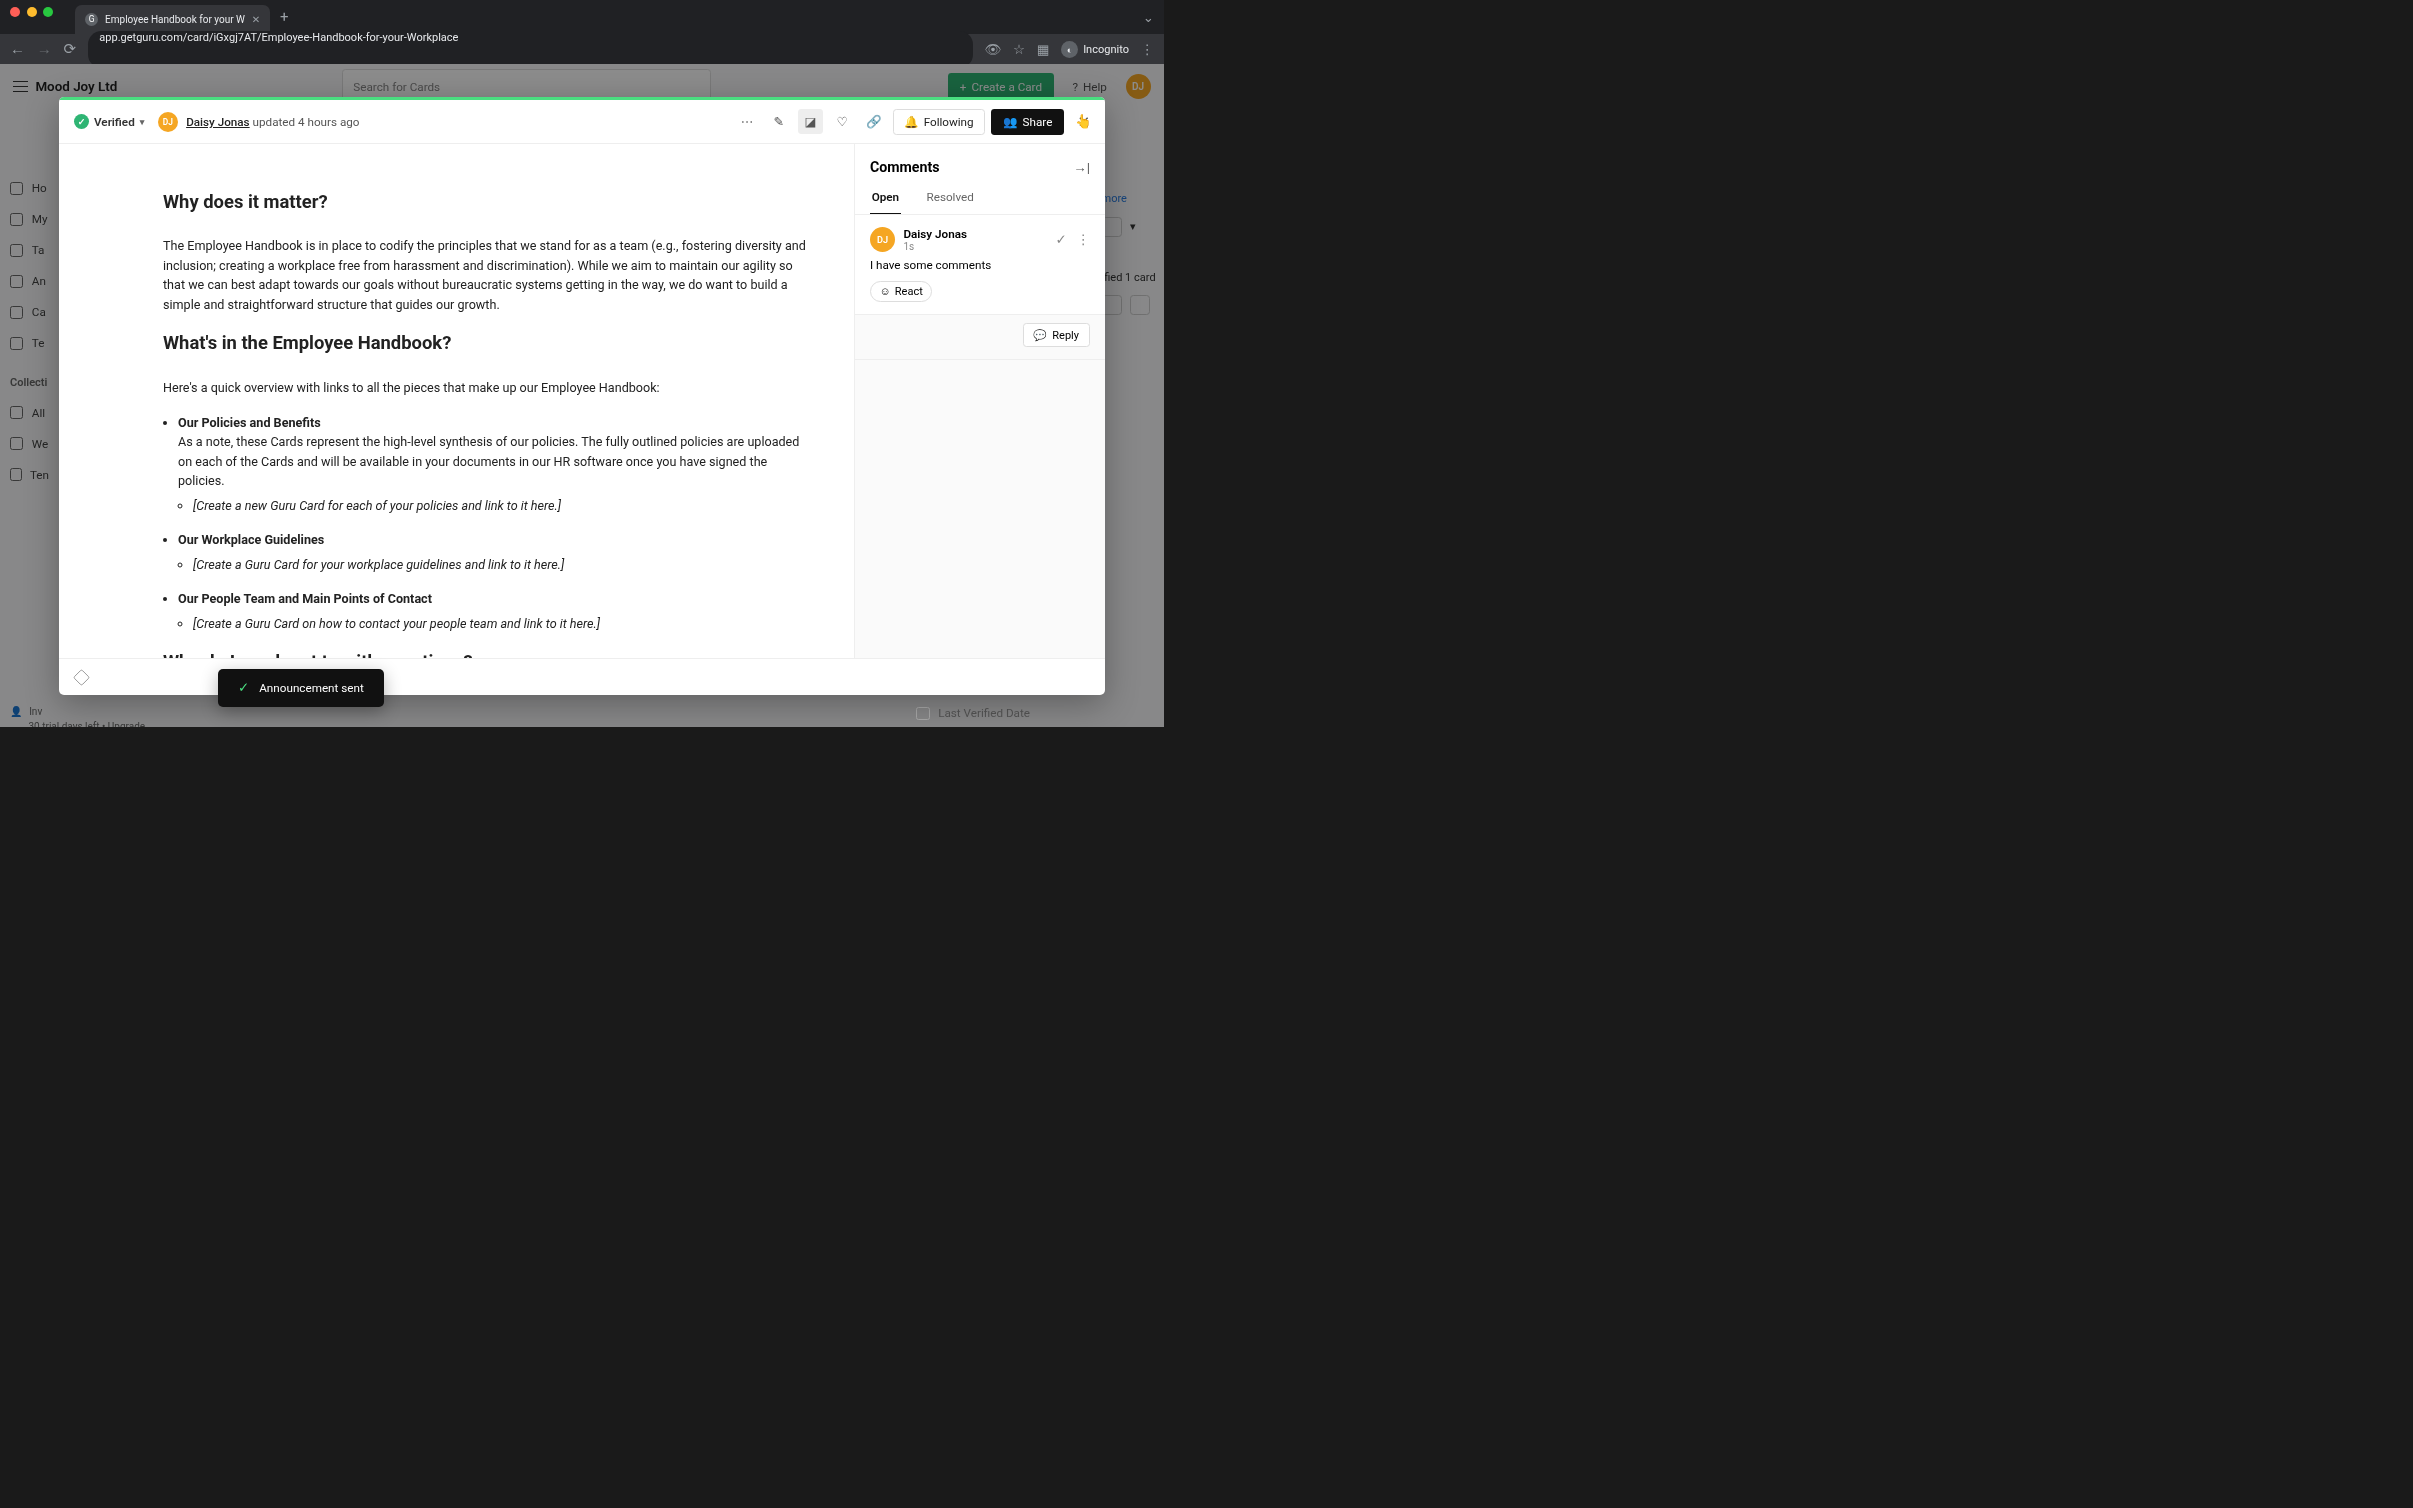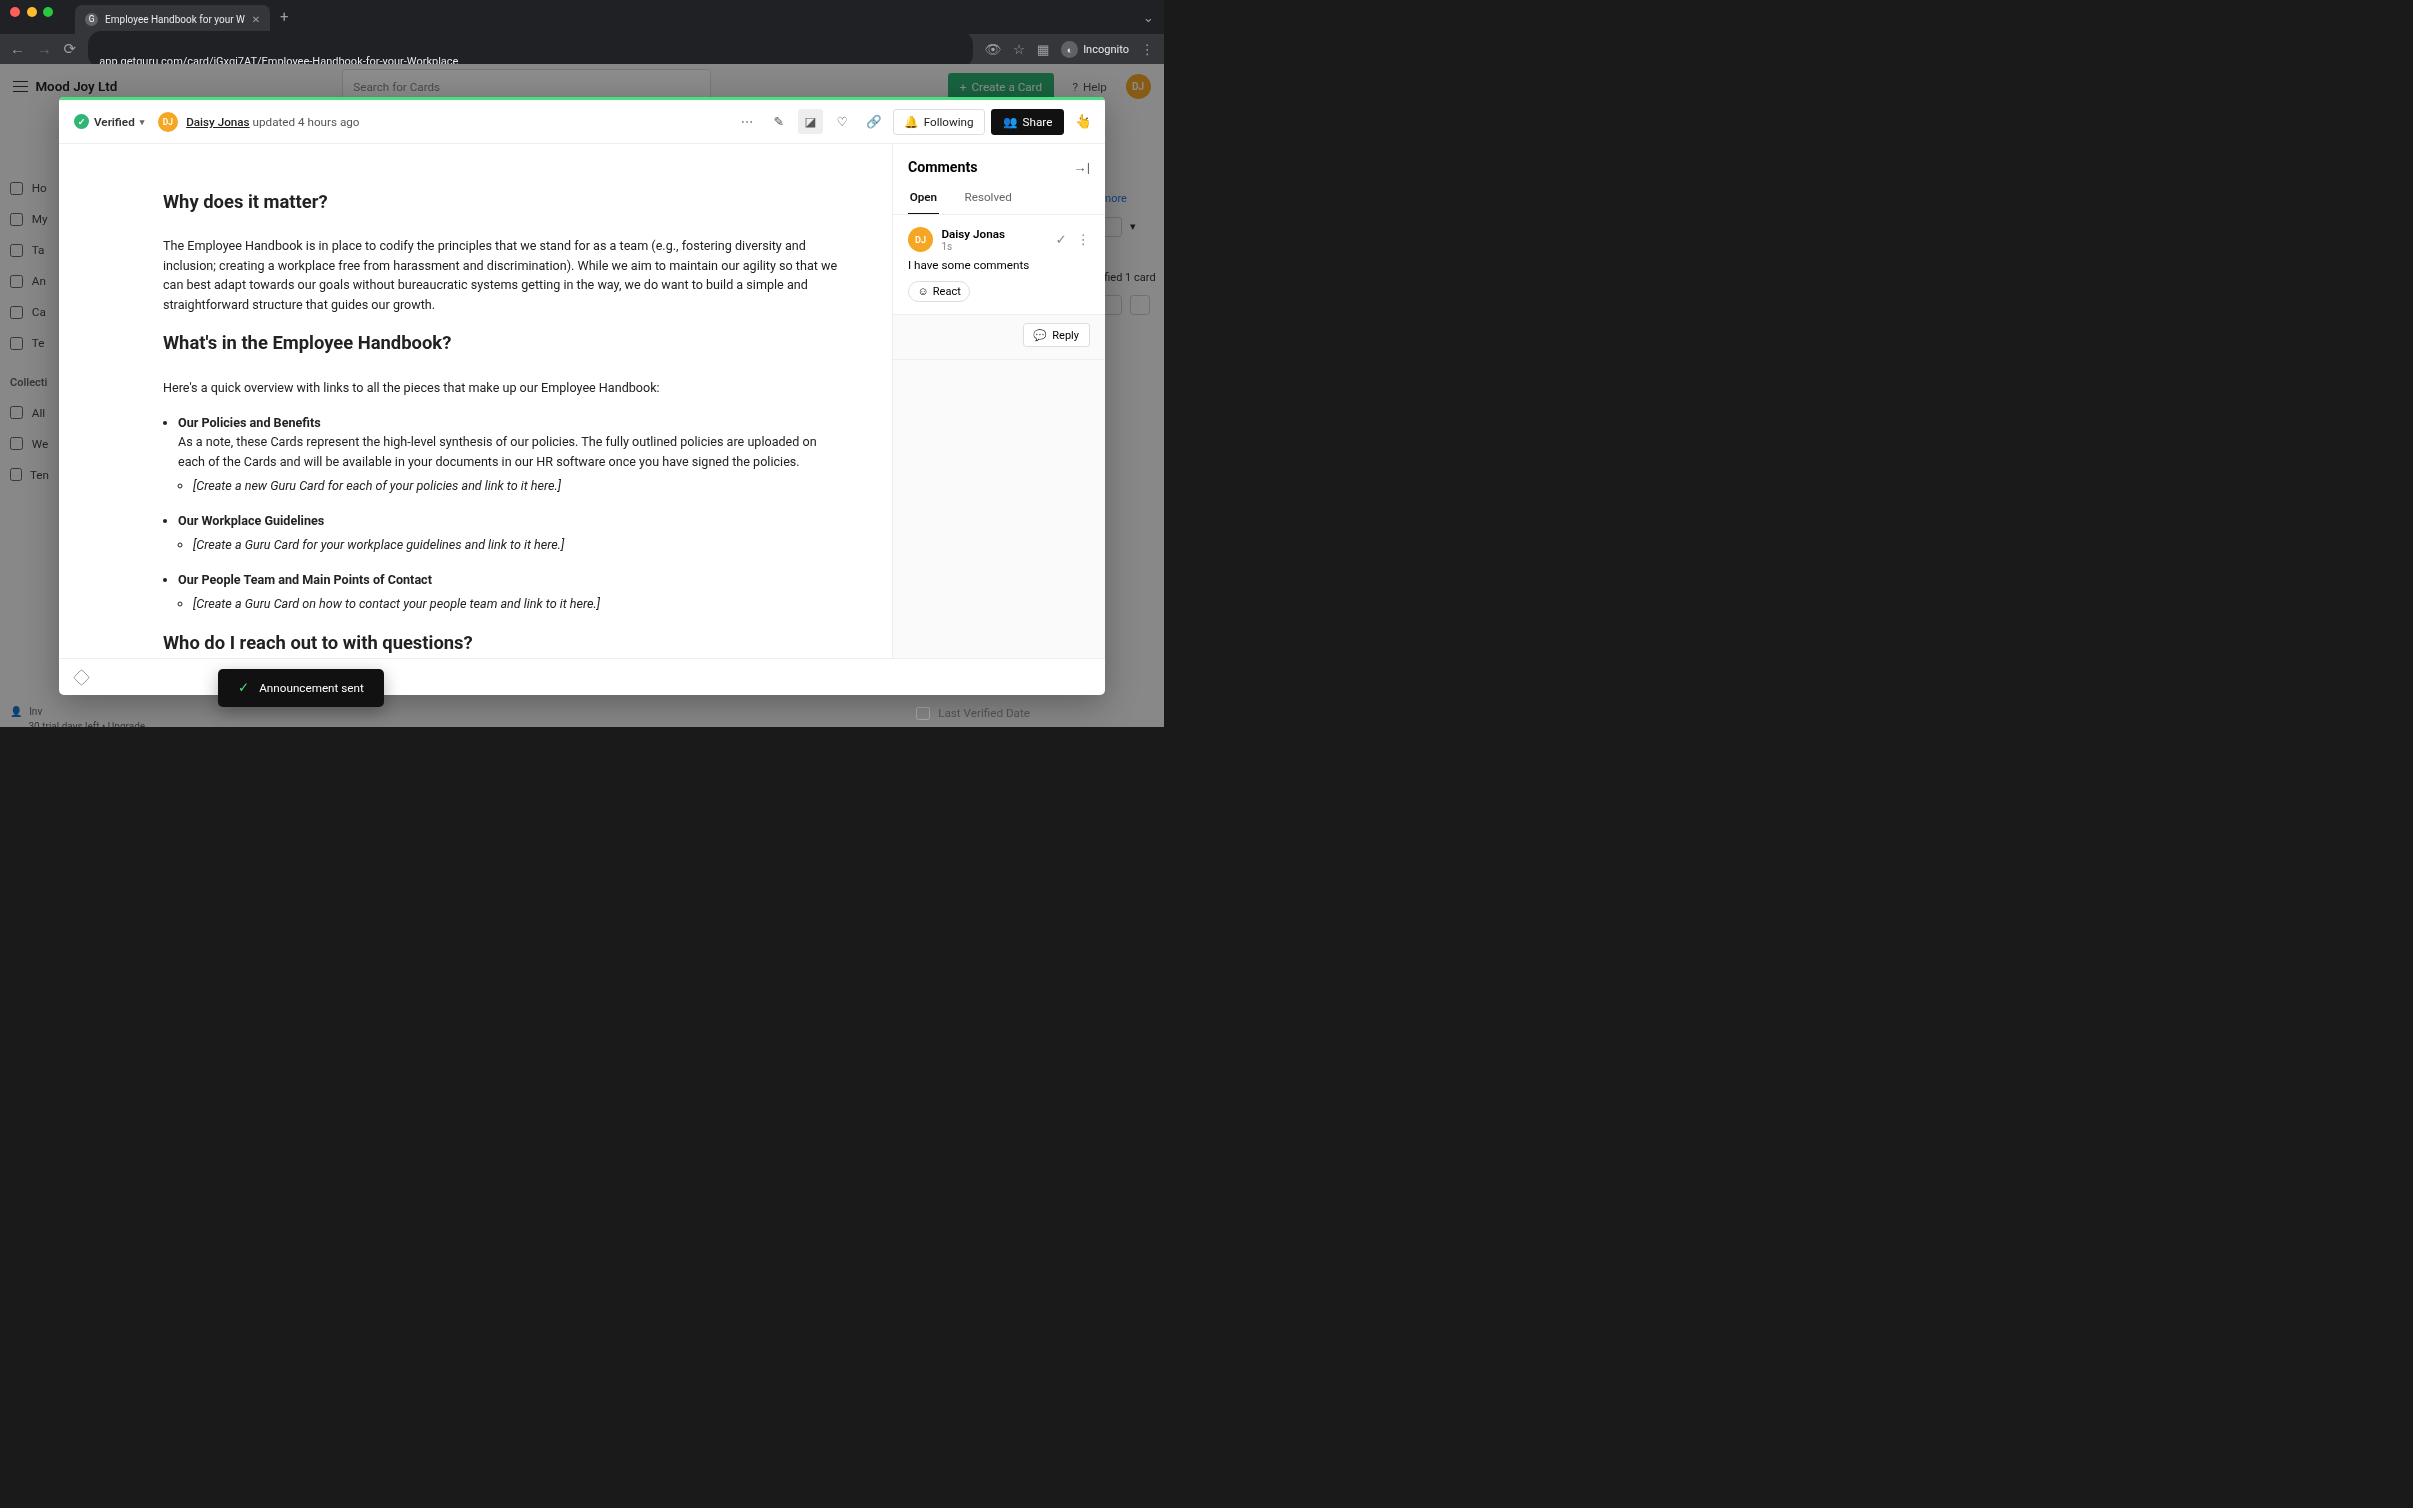--- a/index.html
+++ b/index.html
@@ -16,21 +16,21 @@
 .tab-bar { position: absolute; top: 0; left: 0; right: 0; height: 34px; background: #202124; display: flex; align-items: center; padding-left: 75px; }
 .browser-tab { background: #35363a; height: 28.5px; margin-top: 5px; border-radius: 6.7px 6.7px 0 0; display: flex; align-items: center; padding: 0 10px; gap: 6.7px; min-width: 176px; color: #e8eaed; font-size: 10px; }
 .tab-favicon { width: 13.4px; height: 13.4px; background: #5f6368; border-radius: 50%; display: inline-flex; align-items: center; justify-content: center; font-size: 8.4px; color: #fff;}
 .tab-close { margin-left: auto; color: #9aa0a6; cursor: pointer; }
 .new-tab { color: #9aa0a6; margin-left: 10px; font-size: 15px; cursor: pointer; }
 .tab-bar-right { margin-left: auto; margin-right: 10px; color: #9aa0a6; }
 
 
 .url-bar { position: absolute; top: 34px; left: 0; right: 0; height: 30px; background: #35363a; display: flex; align-items: center; padding: 0 10px; gap: 11.7px; }
 .nav-arrow { color: #9aa0a6; font-size: 15px; cursor: pointer; }
-.url-field { flex: 1; background: #202124; border-radius: 13.4px; height: 37px; display: flex; align-items: flex-end; padding: 0 11.7px; color: #e8eaed; font-size: 11px; }
+.url-field { flex: 1; background: #202124; border-radius: 13.4px; height: 37px; display: flex; align-items: flex-start; padding: 0 11.7px; color: #e8eaed; font-size: 11px; }
 .url-right { display: flex; align-items: center; gap: 11.7px; color: #9aa0a6; }
 .incognito-badge { display: flex; align-items: center; gap: 5px; color: #e8eaed; font-size: 11px; }
 .incognito-icon { width: 17px; height: 17px; background: #5f6368; border-radius: 50%; display:inline-flex; align-items:center; justify-content:center; font-size:9.2px;}
 
 
 .app-bg { position: absolute; top: 64px; left: 0; right: 0; bottom: 0; background: #f7f8f9; }
 .app-overlay { position: absolute; top: 64px; left: 0; right: 0; bottom: 0; background: rgba(0,0,0,0.45); }
 .app-header { height: 45px; display: flex; align-items: center; padding: 0 13.4px; gap: 7px; }
 .hamburger { width: 15px; height: 11.7px; display: flex; flex-direction: column; justify-content: space-between; }
 .hamburger span { height: 1.7px; background: #333; }
@@ -79,21 +79,21 @@
 .card-content ul { margin-left: 15px; margin-bottom:15px;}
 .card-content ul li { font-size:12.6px; margin-bottom:5px;}
 .card-content ul ul { list-style-type: circle; margin-top:5px;}
 .italic { font-style: italic; }
 .bold { font-weight:700; }
 
 .card-footer { height:37px; border-top:0.8px solid #eee; display:flex; align-items:center; padding:0 15px;}
 .tag-icon { width:15px; height:15px; border:1.3px solid #888; border-radius:2.5px; transform:rotate(45deg) scale(0.8);}
 
 
-.comments-panel { width: 213px; border-left:0.8px solid #eee; display:flex; flex-direction:column; background:#fff;}
+.comments-panel { width: 251px; border-left:0.8px solid #eee; display:flex; flex-direction:column; background:#fff;}
 .comments-header { padding: 15px 15px 6.7px; display:flex; align-items:center;}
 .comments-title { font-size:14.2px; font-weight:700;}
 .collapse-panel { margin-left:auto; color:#555; cursor:pointer; font-size:13.4px;}
 .comments-tabs { display:flex; gap:24px; padding: 0 15px; border-bottom:0.8px solid #eee;}
 .comments-tab { padding: 8.4px 1.7px; font-size:11.7px; color:#666; cursor:pointer; border-bottom:1.7px solid transparent;}
 .comments-tab.active { color:#111; font-weight:600; border-bottom-color:#111;}
 .comment-item { padding:11.7px 15px; border-bottom:0.8px solid #eee;}
 .comment-head { display:flex; align-items:center; gap:8.4px;}
 .comment-avatar { width:25px; height:25px; border-radius:50%; background:#f5a623; display:inline-flex; align-items:center; justify-content:center; color:#fff; font-size:9.2px; font-weight:600;}
 .comment-name { font-size:11.7px; font-weight:600;}

